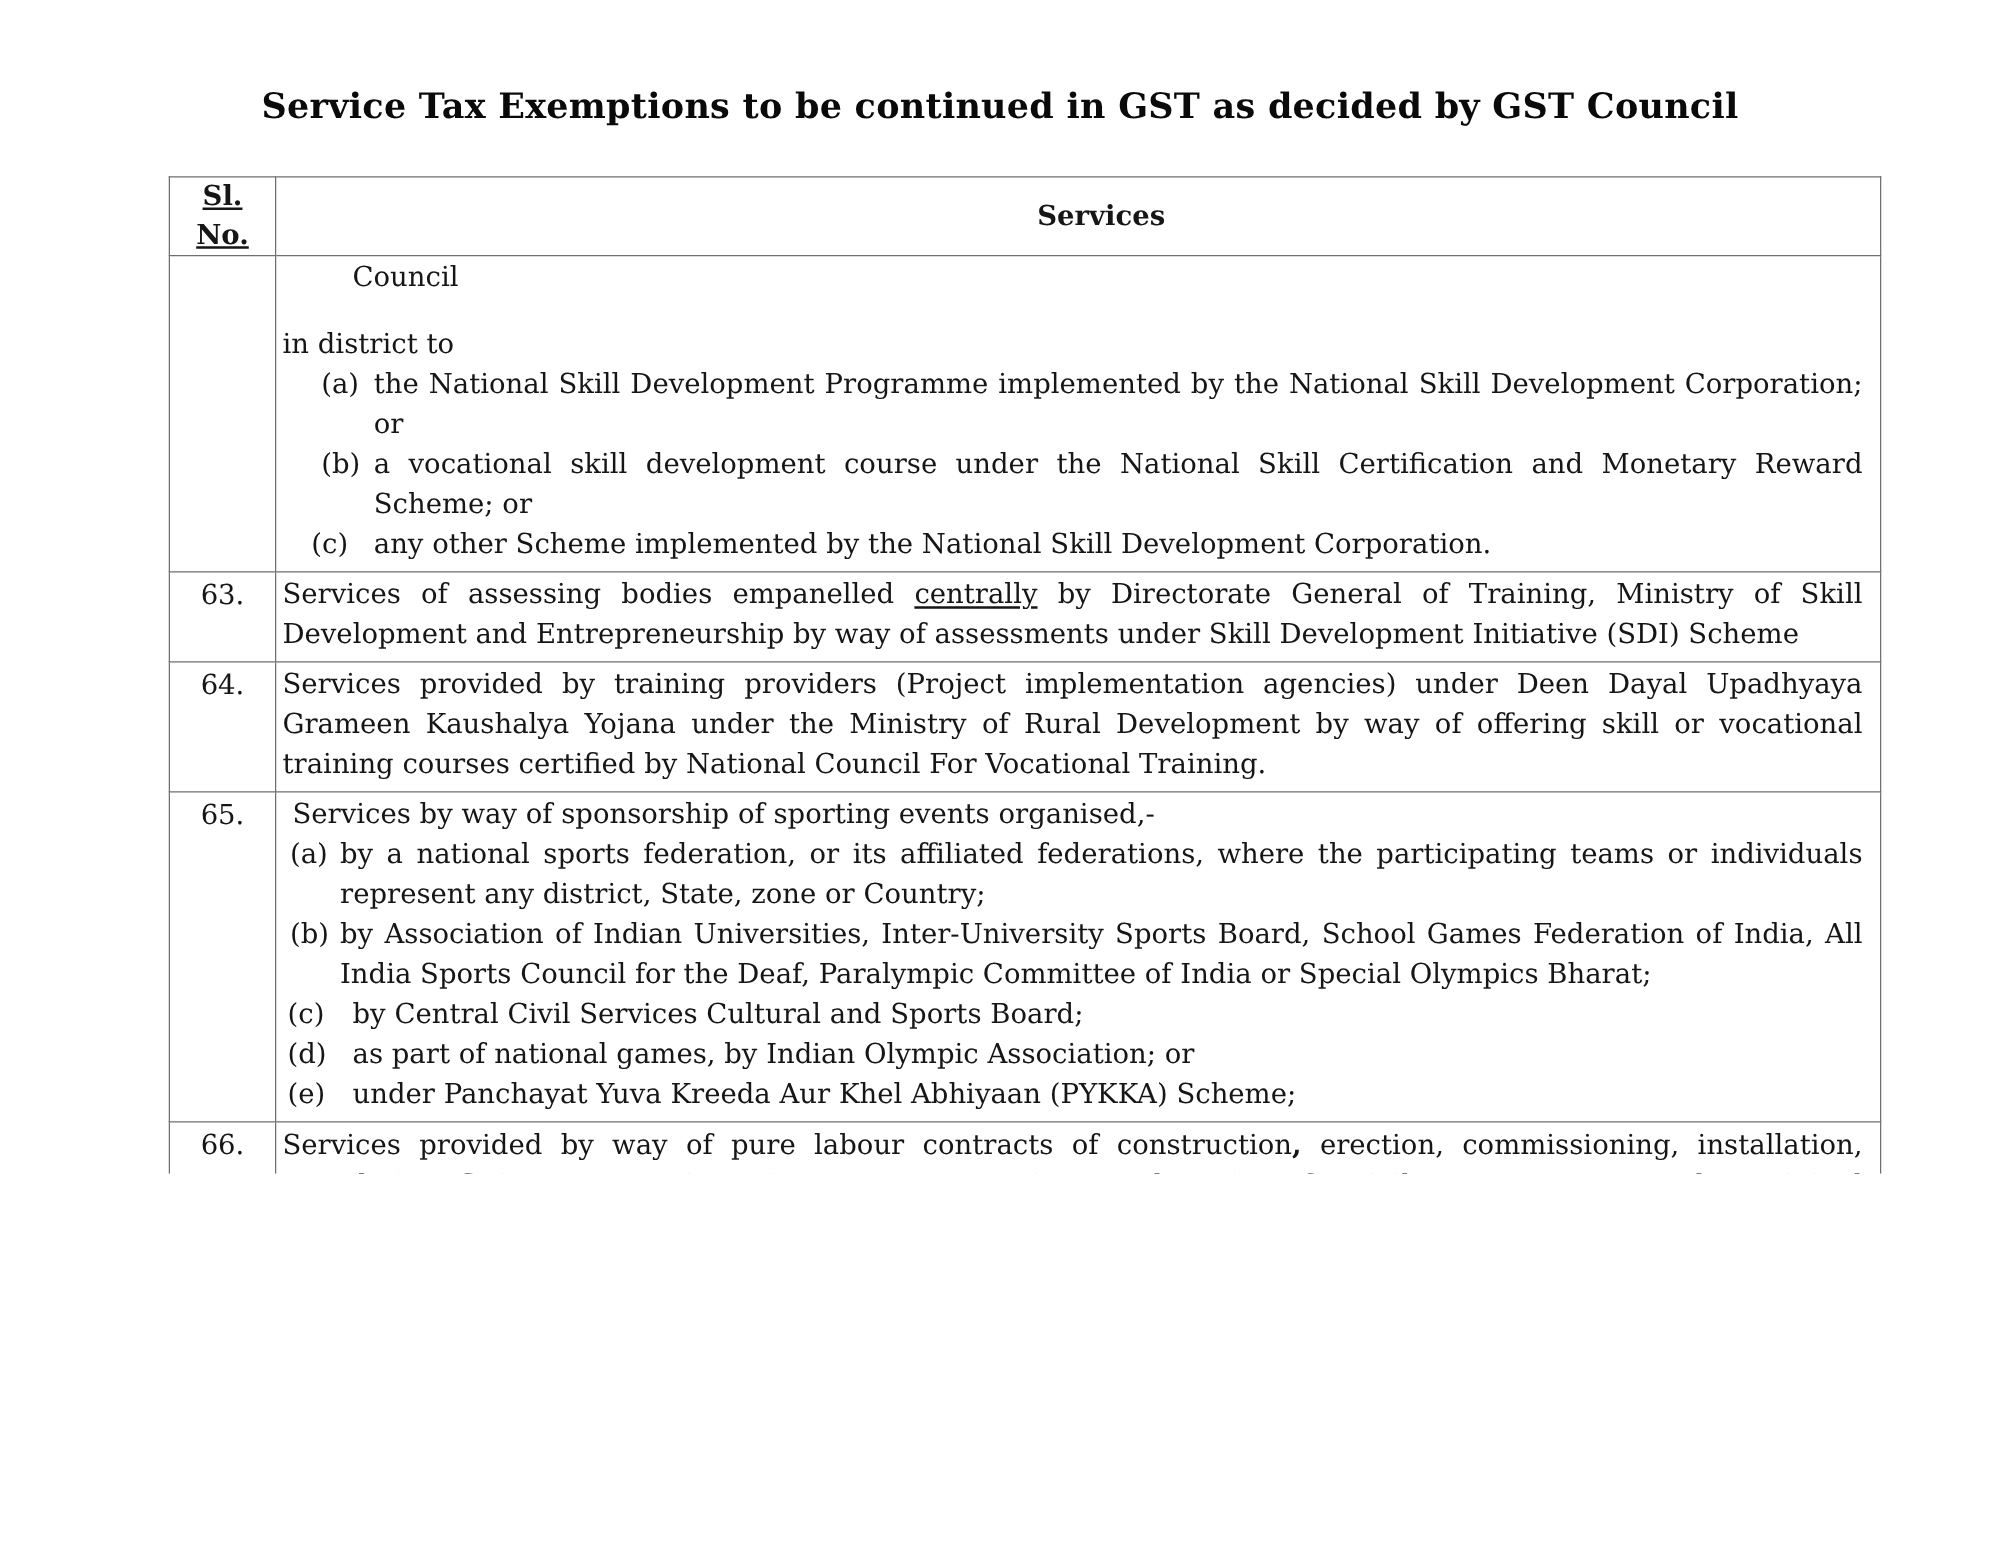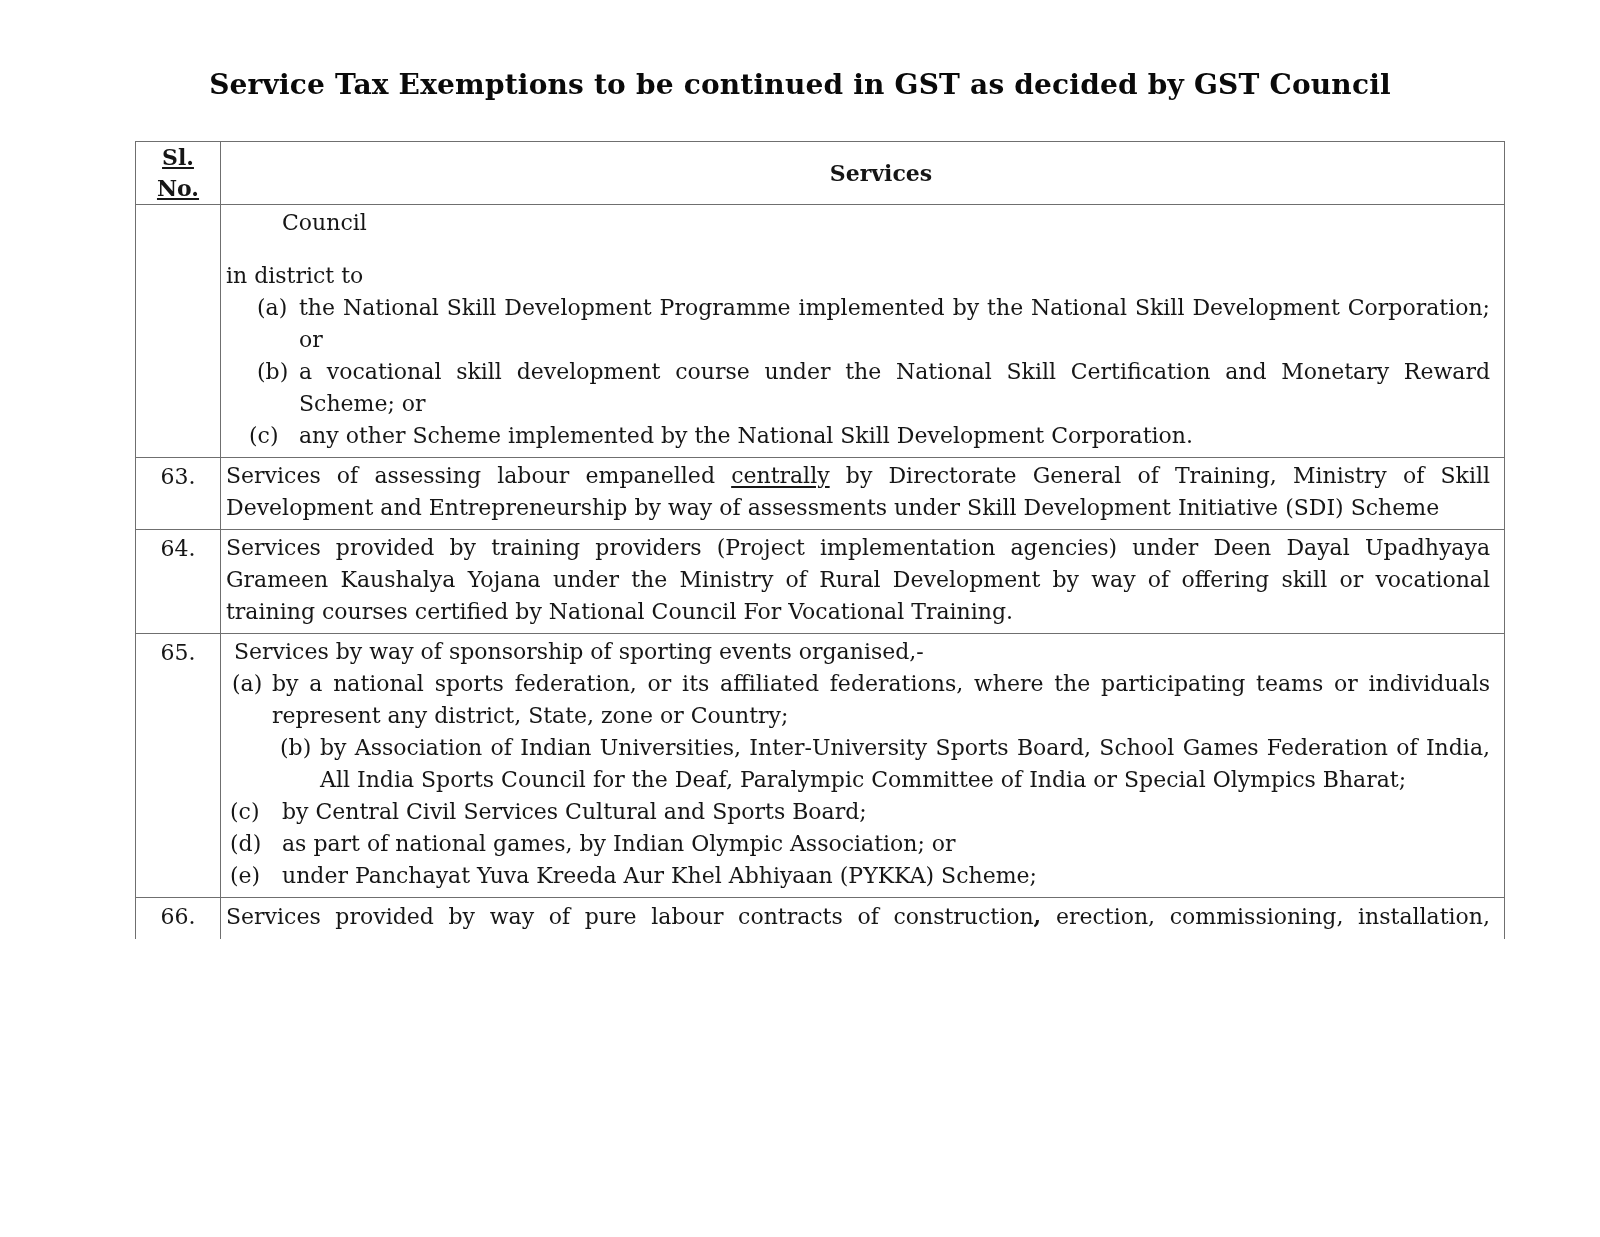--- a/index.html
+++ b/index.html
@@ -112,35 +112,35 @@
             <div class="gap"></div>
             <div class="blk"><span>in district to</span></div>
             <div class="blk just li" style="padding-left: 73px; text-indent: -73px;"><span class="li-label" style="width: 73px; padding-left: 31px;">(a)</span><span>the National Skill Development Programme implemented by the National Skill Development Corporation; or</span></div>
             <div class="blk just li" style="padding-left: 73px; text-indent: -73px;"><span class="li-label" style="width: 73px; padding-left: 31px;">(b)</span><span>a vocational skill development course under the National Skill Certification and Monetary Reward Scheme; or</span></div>
             <div class="blk just li" style="padding-left: 73px; text-indent: -73px;"><span class="li-label" style="width: 73px; padding-left: 23px;">(c)</span><span>any other Scheme implemented by the National Skill Development Corporation.</span></div>
           </td>
         </tr>
         <tr>
           <td class="col-no">63.</td>
           <td class="col-sv">
-            <div class="blk just"><span>Services of assessing labour empanelled </span><span class="u">centrally</span><span> by Directorate General of Training, Ministry of Skill Development and Entrepreneurship by way of assessments under Skill Development Initiative (SDI) Scheme</span></div>
+            <div class="blk just"><span>Services of assessing bodies empanelled </span><span class="u">centrally</span><span> by Directorate General of Training, Ministry of Skill Development and Entrepreneurship by way of assessments under Skill Development Initiative (SDI) Scheme</span></div>
           </td>
         </tr>
         <tr>
           <td class="col-no">64.</td>
           <td class="col-sv">
             <div class="blk just"><span>Services provided by training providers (Project implementation agencies) under Deen Dayal Upadhyaya Grameen Kaushalya Yojana under the Ministry of Rural Development by way of offering skill or vocational training courses certified by National Council For Vocational Training.</span></div>
           </td>
         </tr>
         <tr>
           <td class="col-no">65.</td>
           <td class="col-sv">
             <div class="blk sp8"><span>Services by way of sponsorship of sporting events organised,-</span></div>
             <div class="blk just li" style="padding-left: 46px; text-indent: -46px;"><span class="li-label" style="width: 46px; padding-left: 6px;">(a)</span><span>by a national sports federation, or its affiliated federations, where the participating teams or individuals represent any district, State, zone or Country;</span></div>
-            <div class="blk just li" style="padding-left: 46px; text-indent: -46px; margin-left: 48px;"><span class="li-label" style="width: 46px; padding-left: 6px;">(b)</span><span>by Association of Indian Universities, Inter-University Sports Board, School Games Federation of India, All India Sports Council for the Deaf, Paralympic Committee of India or Special Olympics Bharat;</span></div>
+            <div class="blk just li" style="padding-left: 46px; text-indent: -46px;"><span class="li-label" style="width: 46px; padding-left: 6px;">(b)</span><span>by Association of Indian Universities, Inter-University Sports Board, School Games Federation of India, All India Sports Council for the Deaf, Paralympic Committee of India or Special Olympics Bharat;</span></div>
             <div class="blk li" style="padding-left: 56px; text-indent: -56px;"><span class="li-label" style="width: 56px; padding-left: 4px;">(c)</span><span>by Central Civil Services Cultural and Sports Board;</span></div>
             <div class="blk li" style="padding-left: 56px; text-indent: -56px;"><span class="li-label" style="width: 56px; padding-left: 4px;">(d)</span><span>as part of national games, by Indian Olympic Association; or</span></div>
             <div class="blk li" style="padding-left: 56px; text-indent: -56px;"><span class="li-label" style="width: 56px; padding-left: 4px;">(e)</span><span>under Panchayat Yuva Kreeda Aur Khel Abhiyaan (PYKKA) Scheme;</span></div>
           </td>
         </tr>
         <tr>
           <td class="col-no">66.</td>
           <td class="col-sv">
             <div class="blk just"><span>Services provided by way of pure labour contracts of construction</span><span class="b">,</span><span> erection, commissioning, installation, completion, fitting out, repair, maintenance, renovation, or alteration of a civil structure or any other original works pertaining to the Beneficiary-led individual house construction / enhancement under the Housing for All (Urban) Mission/Pradhan Mantri Awas Yojana (PMAY);</span></div>
           </td>

